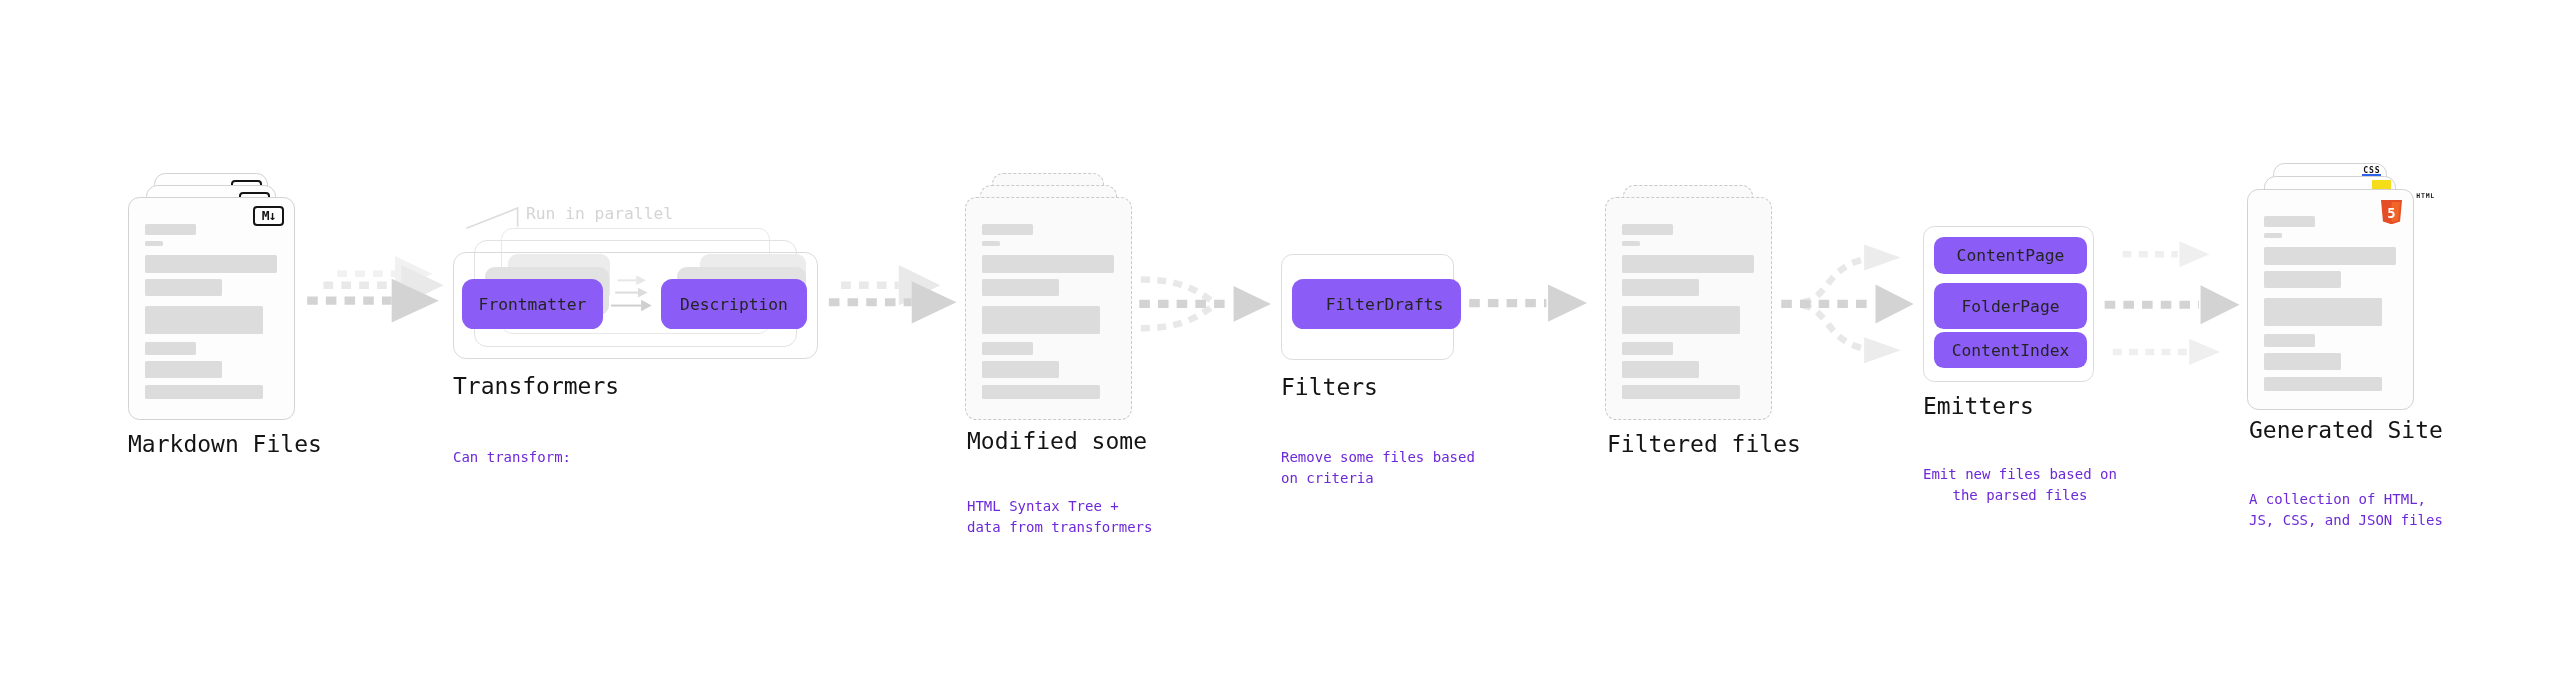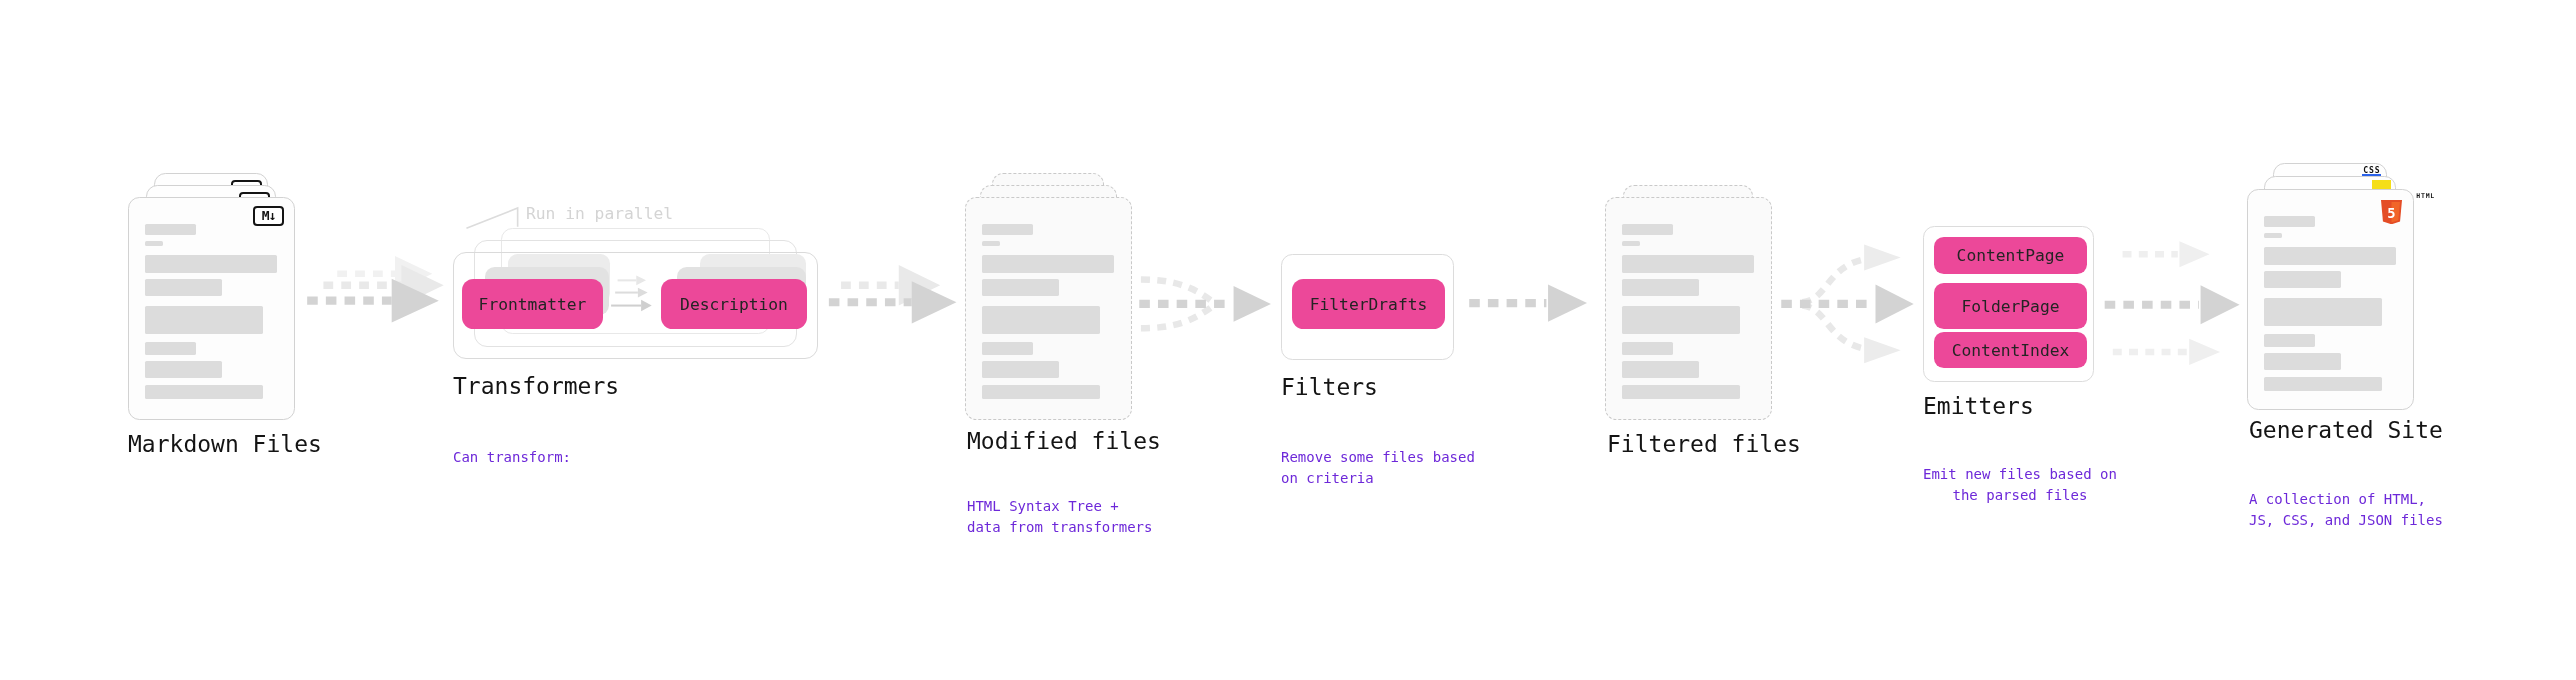--- a/index.html
+++ b/index.html
@@ -29,21 +29,21 @@
   .md-badge.small{right:4.9px;top:5.7px;}
   .css-badge{position:absolute;right:4.9px;top:1.6px;font-size:8.1px;font-weight:bold;color:#111;
     border-bottom:2.4px solid #2b62e9;padding:0 0.8px 0.8px 0.8px;letter-spacing:0.8px;line-height:1;}
   .js-badge{position:absolute;right:4.1px;top:3.3px;width:18.7px;height:15.4px;background:#f5de19;}
   .html5-badge{position:absolute;right:9.8px;top:1.6px;width:23px;text-align:center;}
   .html5-word{font-size:6.5px;font-weight:bold;letter-spacing:0.8px;color:#141414;line-height:8.1px;margin-left:36px;}
   
   .obox{position:absolute;border:1.6px solid #dadada;border-radius:13px;background:transparent;box-sizing:border-box;z-index:3;}
   .obox.l2{border-color:#e2e2e2;}
   .obox.l3{border-color:#e8e8e8;border-radius:11.4px;}
-  .pill{position:absolute;background:#ec4899;border-radius:11.4px;z-index:6;
+  .pill{position:absolute;background:#8b5cf6;border-radius:11.4px;z-index:6;
     display:flex;align-items:center;justify-content:center;font-size:16.3px;color:#242424;white-space:nowrap;}
   .pill.l2{background:#e2e2e2;border-radius:9.8px;}
   .pill.l3{background:#ececec;border-radius:9.8px;}
   .holder{position:absolute;border:1.6px solid #dcdcdc;border-radius:11.4px;background:#ffffff;box-sizing:border-box;z-index:3;}
   
   .node-label{position:absolute;font-size:23px;line-height:24.4px;color:#141414;white-space:nowrap;z-index:8;}
   .caption{position:absolute;font-size:14px;line-height:21px;color:#6d28d9;white-space:pre-line;z-index:8;margin-top:32px;}
   .bullets{position:absolute;font-size:16.3px;line-height:21px;color:#1c1c1c;z-index:8;}
   .annotation{position:absolute;font-size:16.3px;color:#d4d4d4;white-space:nowrap;z-index:8;}
   .stack{position:absolute;left:0;top:0;width:0;height:0;}
@@ -173,27 +173,27 @@
           <div class="bar b2"></div>
         <div class="bar b3"></div>
           <div class="bar b4"></div>
         <div class="bar b5"></div>
           <div class="bar b6"></div>
         <div class="bar b7"></div>
           <div class="bar b8"></div>
       </div>
     </div>
   </div>
-  <div class="node-label" style="left:967px;top:429px;">Modified files</div>
+  <div class="node-label" style="left:967px;top:429px;">Modified some</div>
   <div class="caption" style="left:967px;top:464px;">HTML Syntax Tree +
 data from transformers</div>
 
   <div class="stack">
     <div class="holder" style="left:1281px;top:254px;width:173px;height:106px;"></div>
-    <div class="pill" style="left:1292px;top:279px;width:153px;height:50px;">
+    <div class="pill" style="left:1292px;top:279px;width:153px;height:50px;padding-left:16px;">
         <span>FilterDrafts</span>
       </div>
   </div>
   <div class="node-label" style="left:1281px;top:375px;">Filters</div>
   <div class="caption" style="left:1281px;top:415px;">Remove some files based
 on criteria</div>
 
   <div class="stack">
     <div class="card dashed z2" style="left:1623px;top:185px;width:130px;height:223px;"></div>
     <div class="card dashed z3" style="left:1605px;top:197px;width:167px;height:223px;">

